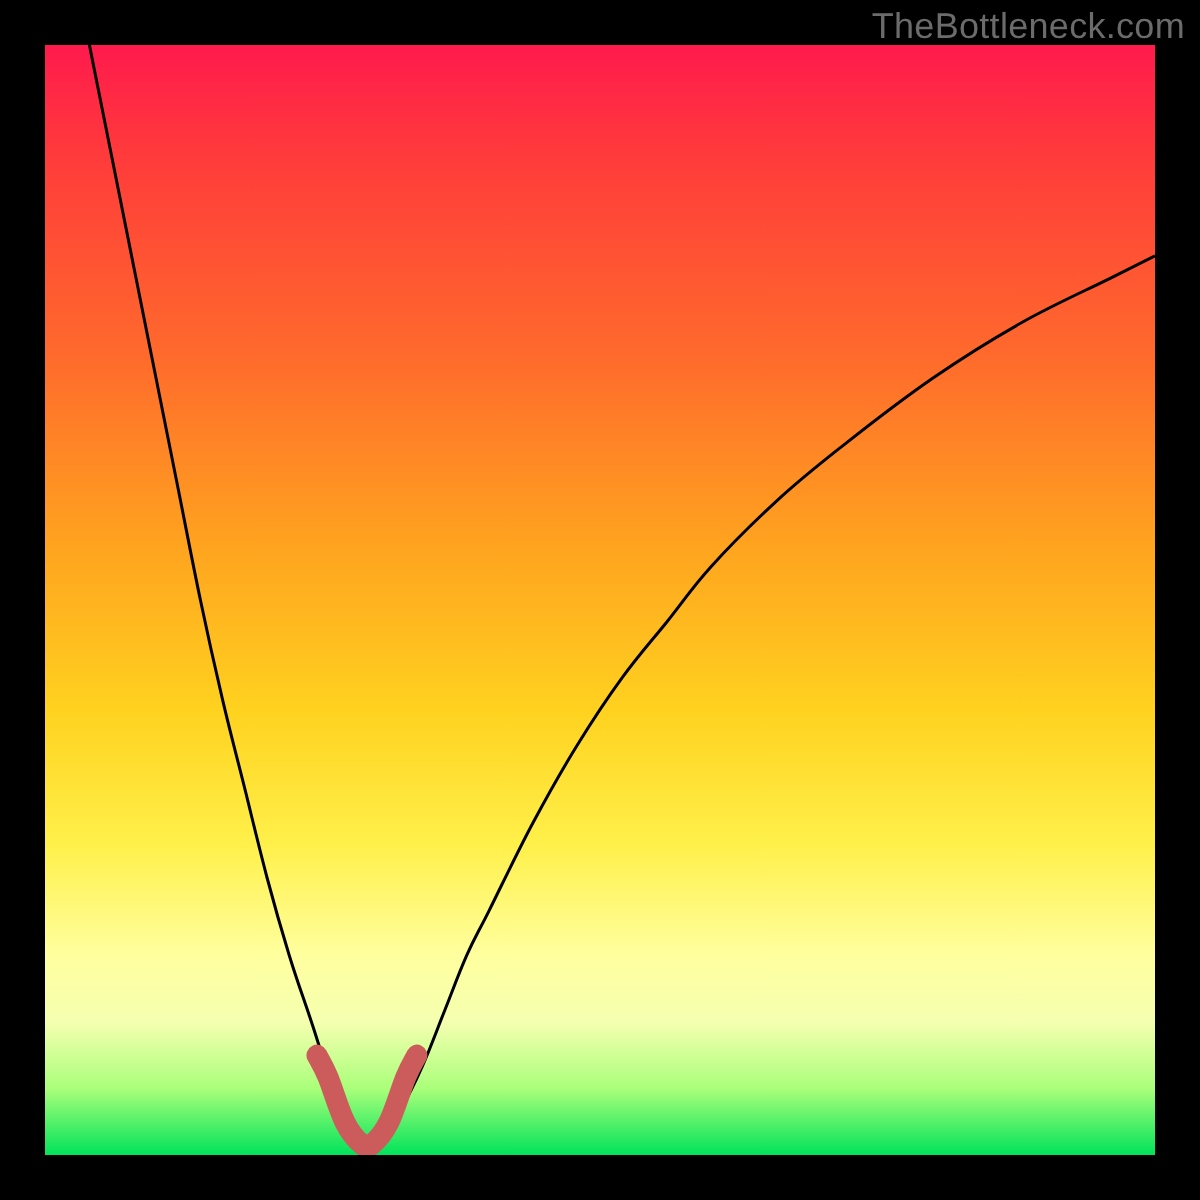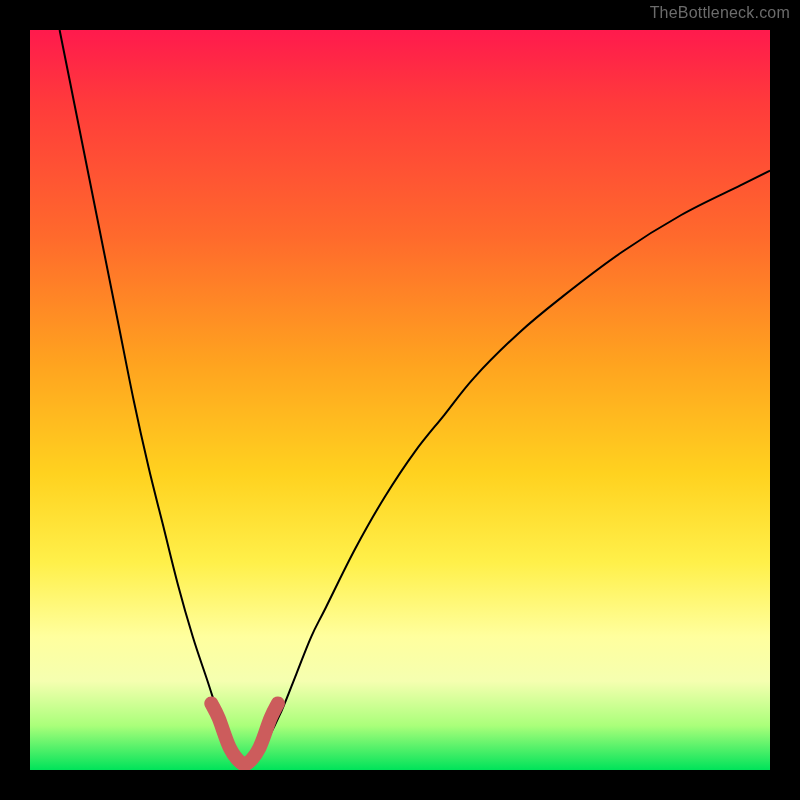--- a/index.html
+++ b/index.html
@@ -28,21 +28,21 @@
       #f5ffb0 88%,
       #aaff7a 94%,
       #00e35a 100%
     );
   }
   .watermark {
     position: absolute;
     top: 4px;
     right: 10px;
     color: #6b6b6b;
-    font-size: 16px;
+    font-size: 24px;
     font-weight: 500;
     letter-spacing: 0.2px;
     z-index: 10;
   }
   svg.plot {
     position: absolute;
     left: 0;
     top: 0;
     width: 740px;
     height: 740px;

